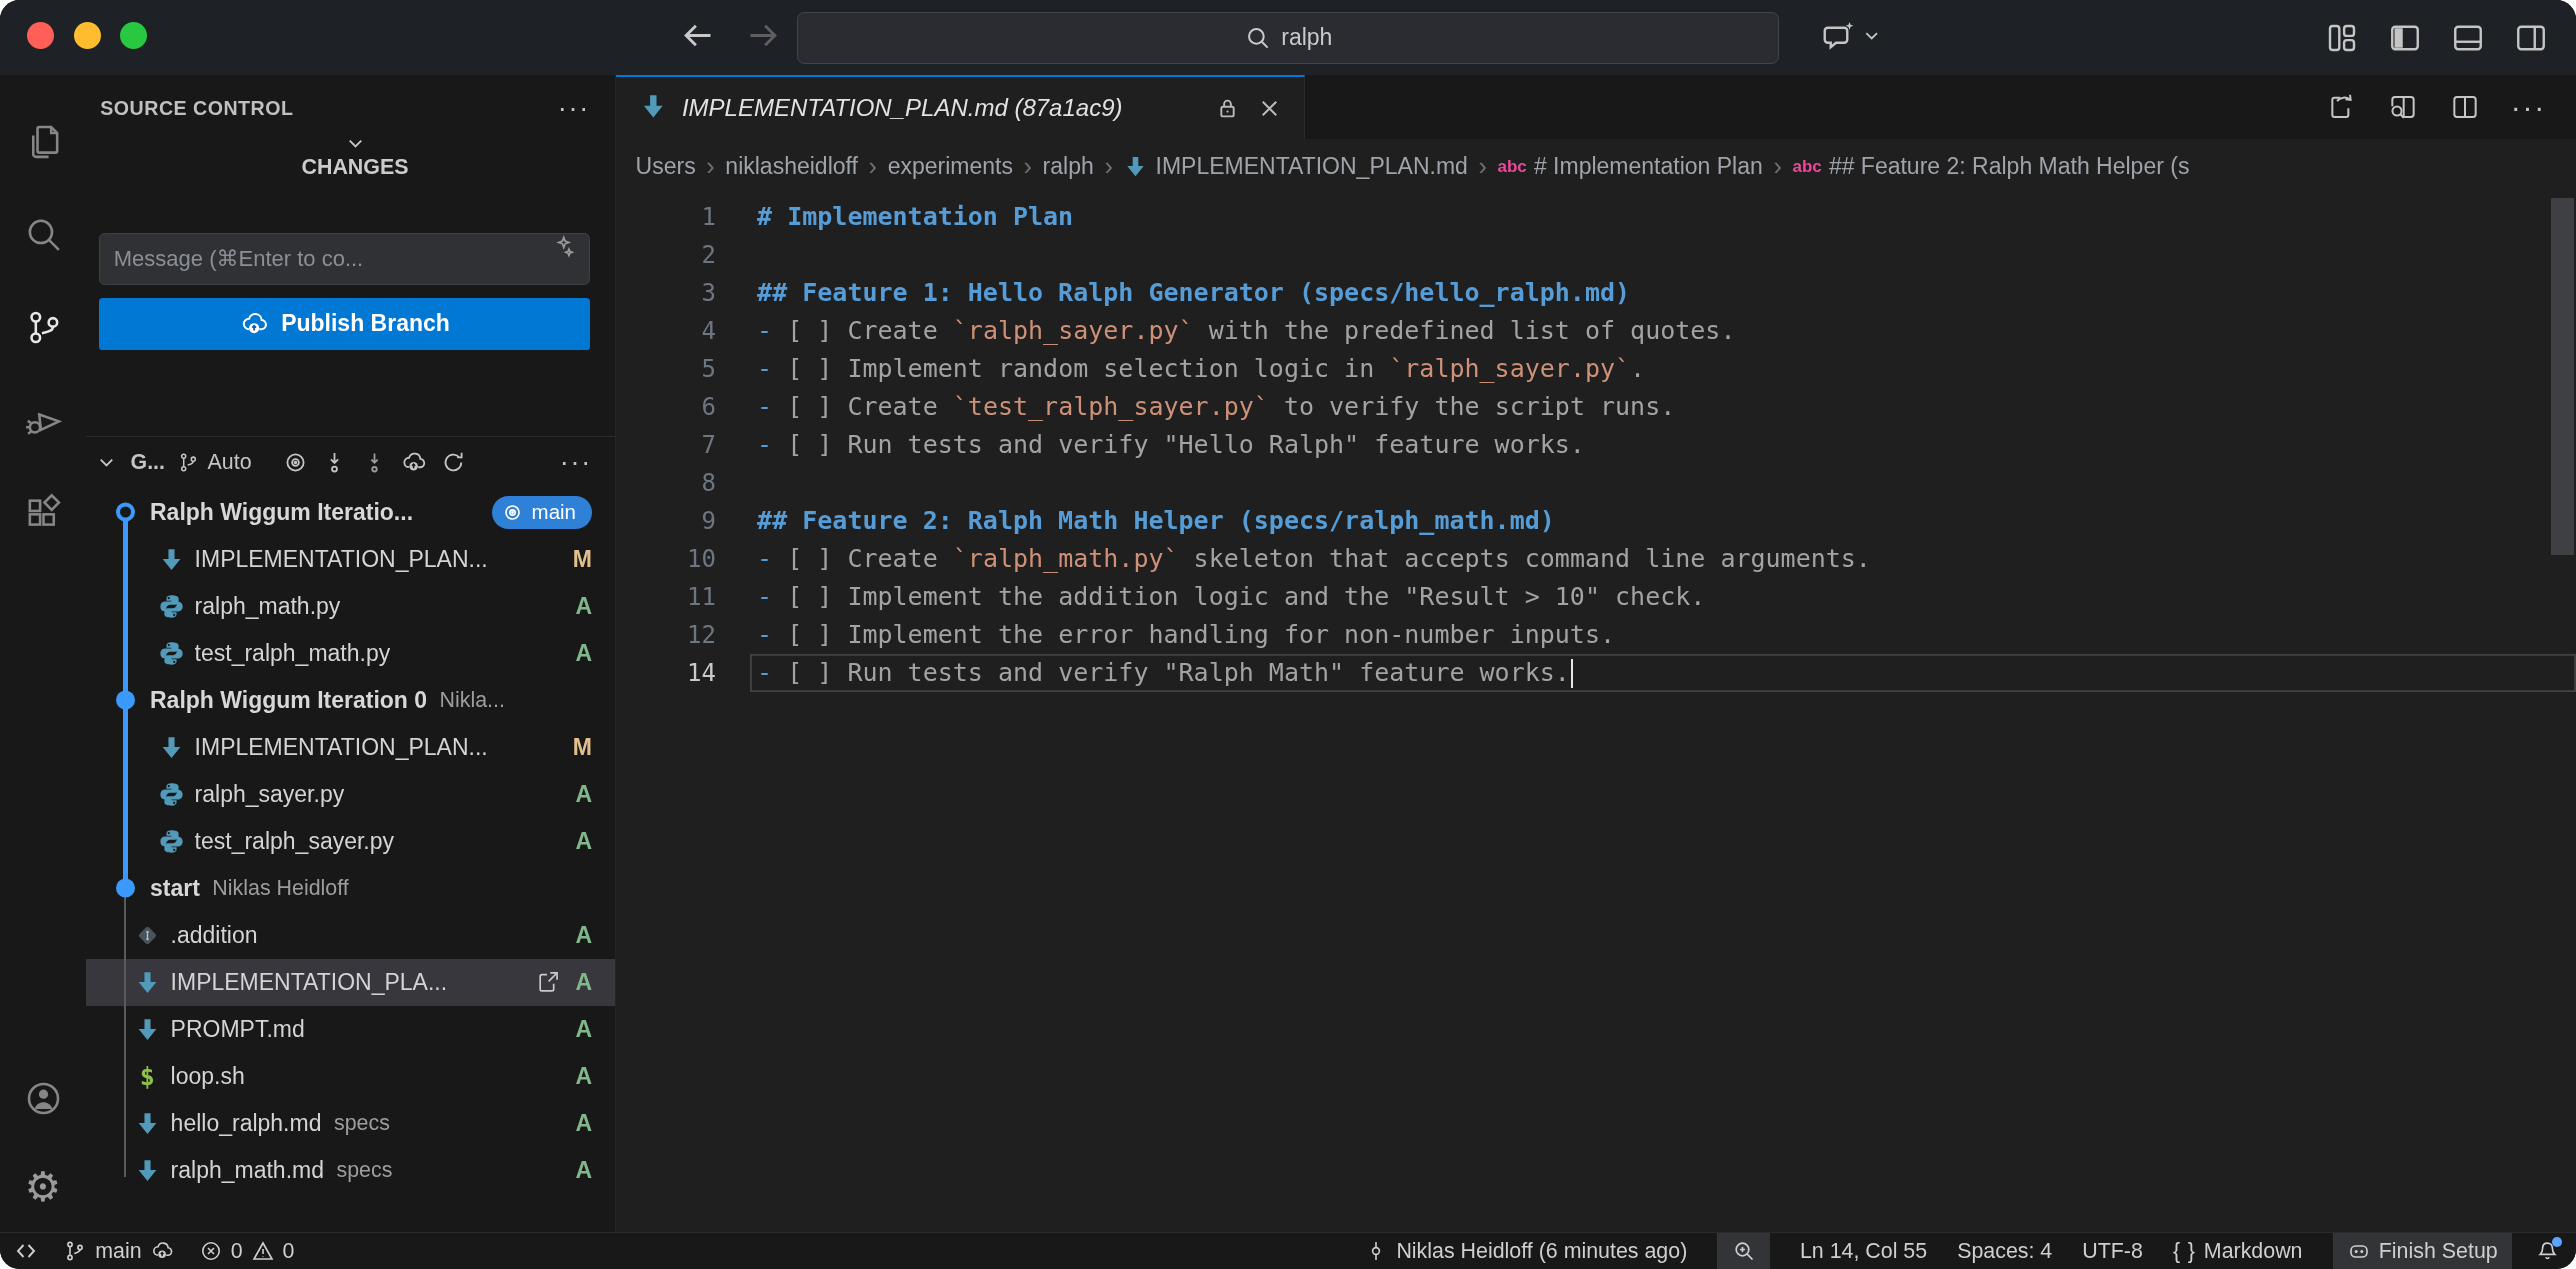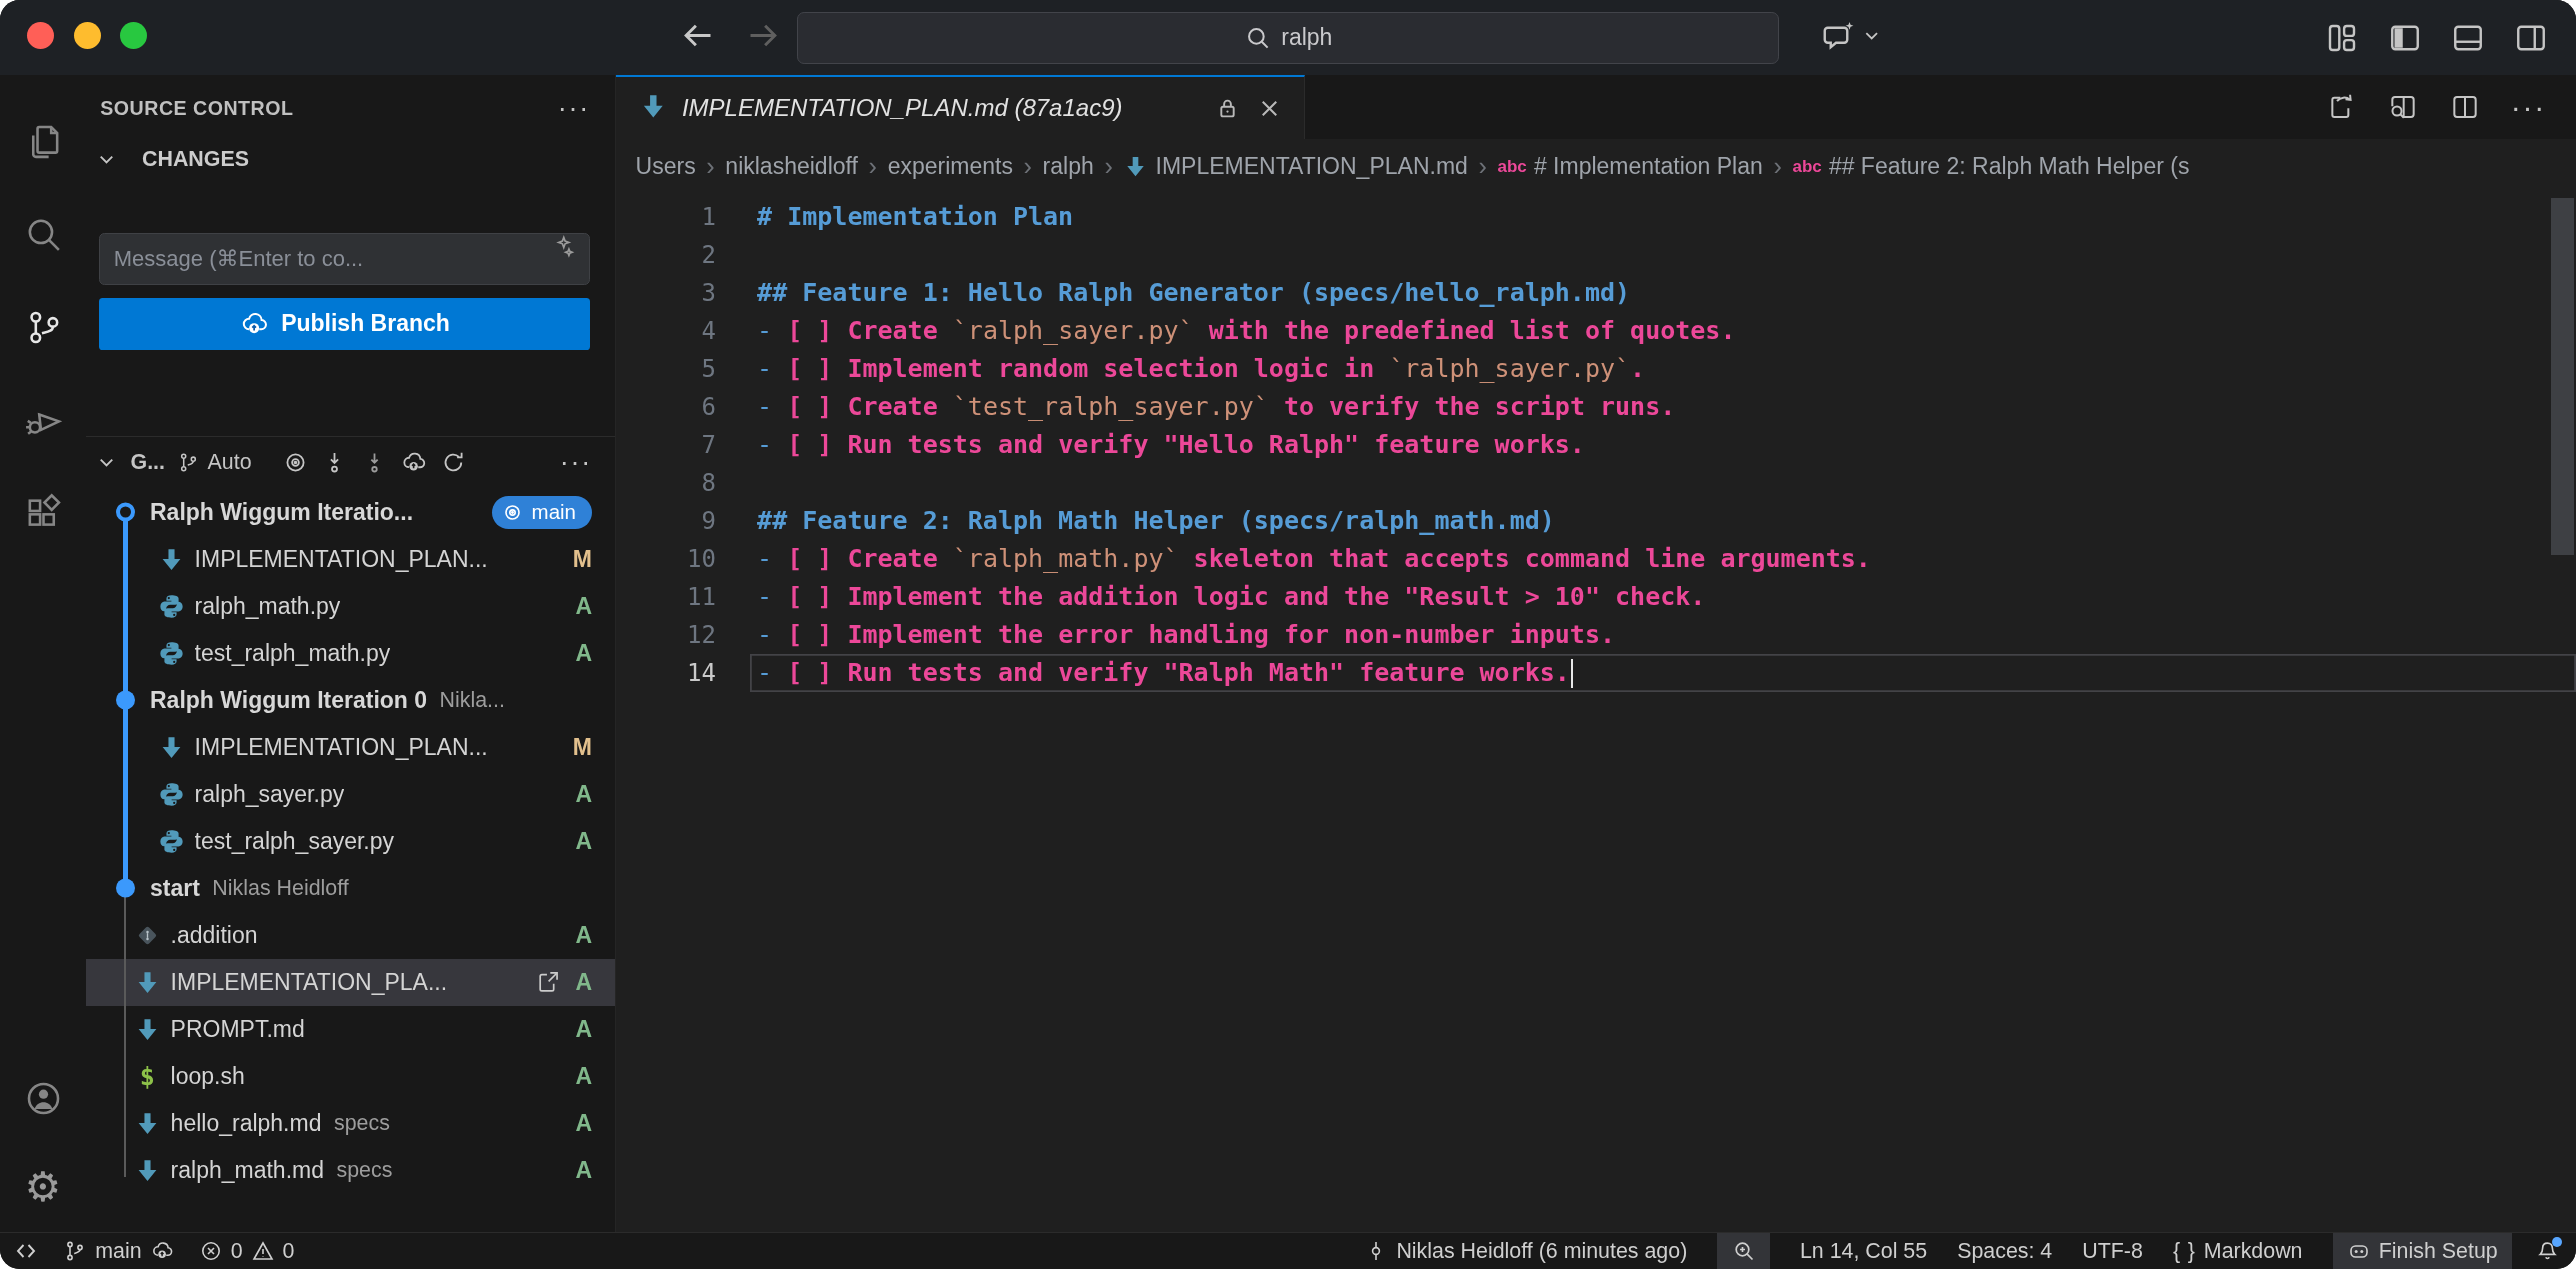--- a/index.html
+++ b/index.html
@@ -34,21 +34,21 @@
   .ab-icon.active { color:#e7e7e7; }
   .ab-spacer { flex:1; }
   .ab-bottom .ab-icon { height:89px; }
   .gear-glyph { font-size:41px; color:#9a9a9a; line-height:1; }
 
   
   .sidebar { width:530px; flex:none; background:#181818; border-right:0.9px solid #252525; display:flex; flex-direction:column; color:#cccccc; overflow:hidden; }
   .pane-header { height:57px; display:flex; align-items:center; justify-content:space-between; padding:9px 25px 0 14.3px; }
   .pane-title { font-size:19.6px; font-weight:600; letter-spacing:0.5px; color:#c0c0c0; }
   .more-dots { color:#c5c5c5; font-size:27px; letter-spacing:1.8px; line-height:1; }
-  .section-row { height:55px; display:flex; align-items:center; gap:24px; padding-left:9px; }
+  .section-row { height:55px; display:flex; align-items:center; gap:0; padding-left:9px;flex-direction:column; }
   .section-row svg { width:23px; height:23px; color:#c5c5c5; }
   .section-label { font-size:21.4px; font-weight:700; color:#cccccc; }
   .commit-input { margin:46px 25px 0 12.5px; height:52px; background:#2f3134; border:0.9px solid #3f4145; border-radius:5.4px;
     display:flex; padding:0 14.3px; }
   .commit-input input { flex:1; background:transparent; border:none; outline:none; color:#cccccc; font-size:22px; font-family:"Liberation Sans",sans-serif; }
   .commit-input input::placeholder { color:#8a8f98; }
   .commit-input svg { width:27px; height:27px; color:#9b9b9b; flex:none; }
   .publish-btn { margin:12.5px 25px 0 12.5px; height:52px; background:#0078d4; border:none; border-radius:3.6px; color:#ffffff;
     font-size:23px; font-weight:600; display:flex; align-items:center; justify-content:center; gap:12.5px; font-family:"Liberation Sans",sans-serif; cursor:pointer; }
   .publish-btn svg { width:30px; height:30px; }
@@ -109,21 +109,21 @@
   .bc-item { display:flex; align-items:center; gap:7.1px; }
   .bc-item svg { width:25px; height:25px; }
   .abc-glyph { font-size:17px; font-weight:700; color:#ec4899; letter-spacing:0; }
   .code-area { flex:1; position:relative; padding-top:3.6px; font-family:"DejaVu Sans Mono","Liberation Mono",monospace; font-size:25px; overflow:hidden; }
   .code-line { display:flex; height:38px; line-height:38px; }
   .gutter { width:100px; text-align:right; color:#6e7681; font-size:24px; flex:none; }
   .line-wrap { flex:1; margin-left:34px; padding-left:7.1px; white-space:pre; overflow:hidden; }
   .code-line.current .gutter { color:#cacaca; }
   .code-line.current .line-wrap { box-shadow: inset 0 0 0 1.8px #434347; }
   .tok-h { color:#569cd6; font-weight:700; }
-  .tok-t { color:#ec4899;font-weight:bold; }
+  .tok-t { color:#a3a3a3; }
   .tok-c { color:#ce9178; }
   .tok-d { color:#569cd6; }
   .caret { display:inline-block; width:2.7px; height:29.5px; background:#e8e8e8; vertical-align:middle; margin-left:0.9px; }
   .scroll-thumb { position:absolute; top:62px; right:1.8px; width:23px; height:357px; background:#3e4044; }
 
   
   .statusbar { height:37px; flex:none; background:#181818; border-top:0.9px solid #2b2b2b; display:flex; align-items:center;
     color:#cfcfcf; font-size:21.4px; padding-left:14.3px; }
   .sb-item { display:flex; align-items:center; gap:8px; margin-right:25px; height:100%; }
   .sb-item svg { width:24px; height:24px; }

